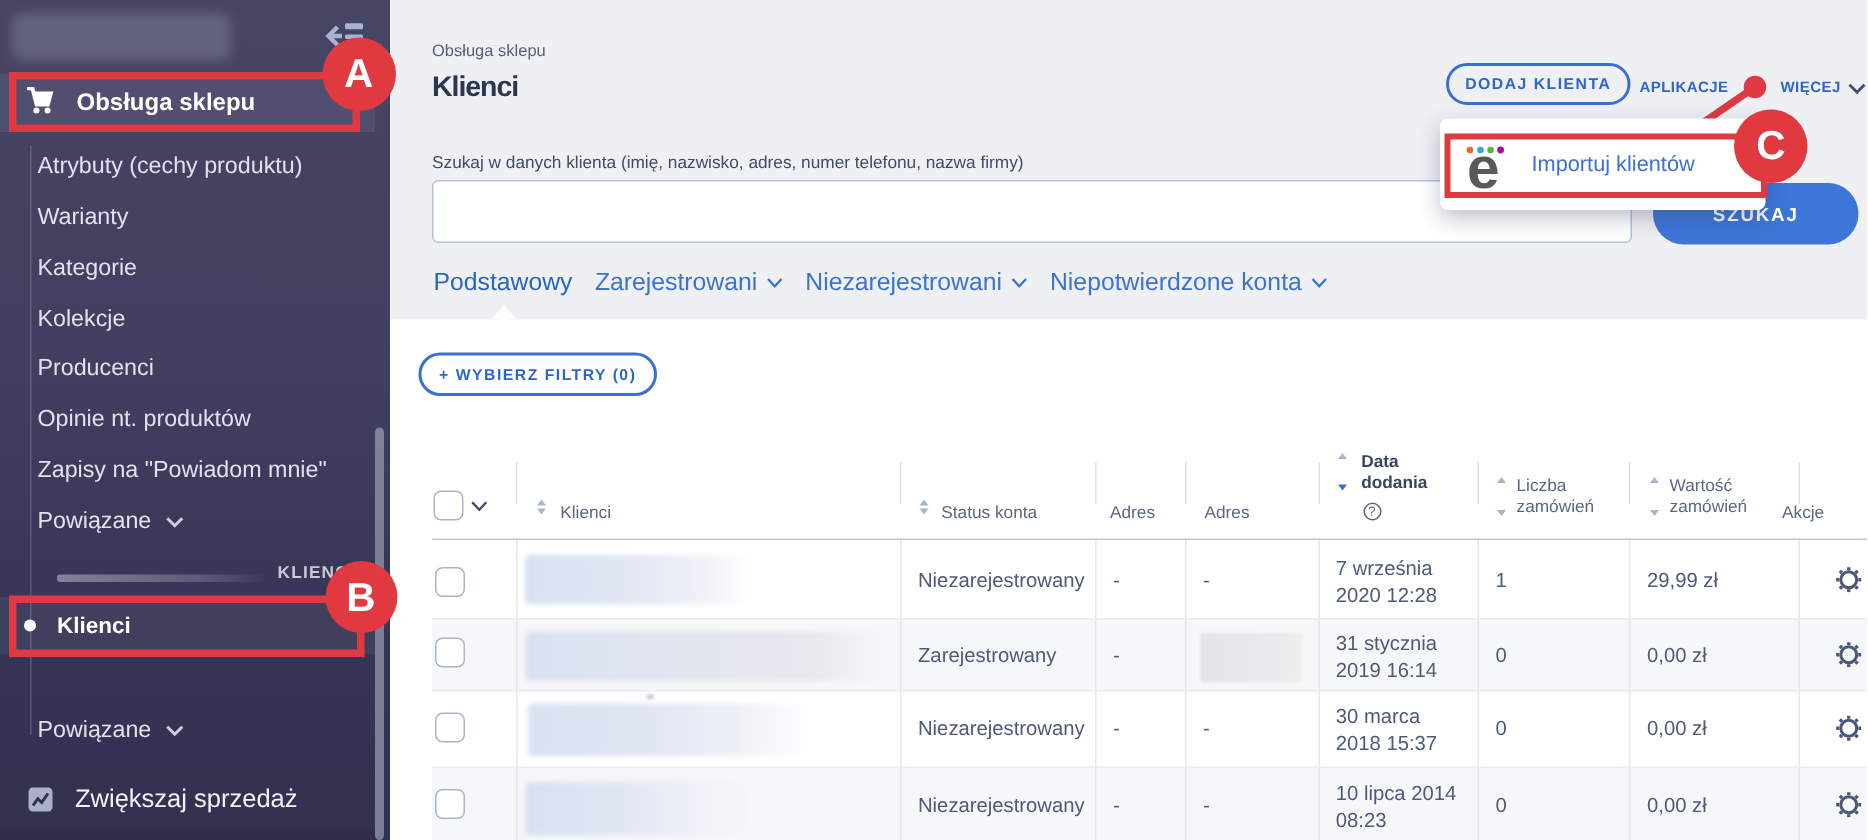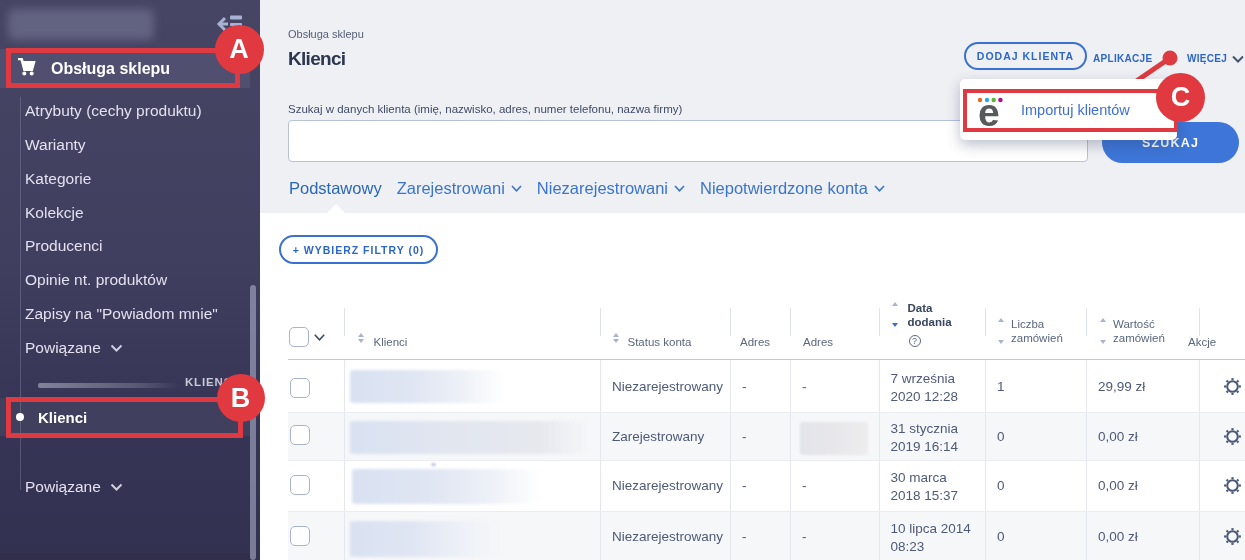--- a/index.html
+++ b/index.html
@@ -272,20 +272,28 @@
       <span class="dot"></span>
       <span class="t">Klienci</span>
     </div>
   <div class="abs" style="left:20px;top:97px;width:1px;height:393px;background:rgba(170,172,200,.28)"></div>
   <div class="mrow abs" style="top:470px">
       <span class="t">Powiązane</span>
       <svg class="chev" width="13" height="8" viewBox="0 0 13 8">
         <path d="M1.5 1.5 L6.5 6.5 L11.5 1.5" fill="none" stroke="#cfcde0" stroke-width="2"></path>
       </svg>
     </div>
+  <div id="boost" class="abs">
+      <span class="ic">
+        <svg width="12" height="11" viewBox="0 0 12 11">
+          <path d="M1 9 L4.2 4.5 L6.8 7 L11 1" fill="none" stroke="#33314e" stroke-width="2"></path>
+        </svg>
+      </span>
+      <span class="t">Zwiększaj sprzedaż</span>
+    </div>
   <div id="sbscroll" class="abs"></div>
   <div id="sbbottom" class="abs"></div>
 
   <div class="redrect abs" style="left:6px;top:47.5px;width:234px;height:40.5px;border-width:5px"></div>
   <div class="badge abs" style="left:214.5px;top:25px;width:49px;height:49px;font-size:27px">A</div>
   <div class="redrect abs" style="left:6px;top:397px;width:237px;height:40.5px;border-width:5px"></div>
   <div class="badge abs" style="left:216.5px;top:374px;width:48px;height:48px;font-size:27px">B</div>
 
   <svg class="abs" style="left:1100px;top:45px" width="145" height="60" viewBox="0 0 145 60">
     <line x1="70" y1="13" x2="19" y2="48" stroke="#dd3a41" stroke-width="5"></line>

